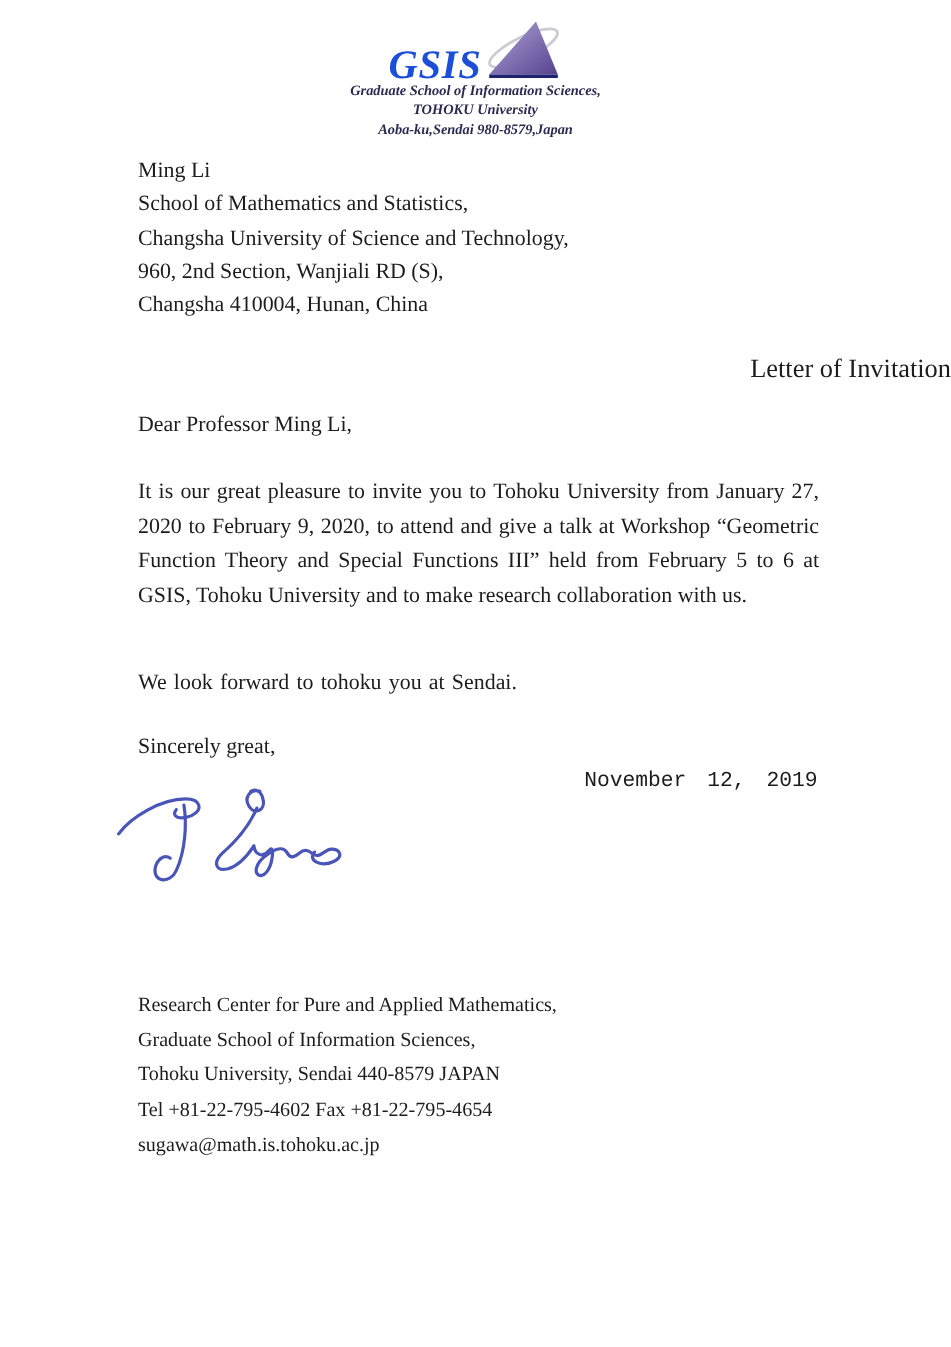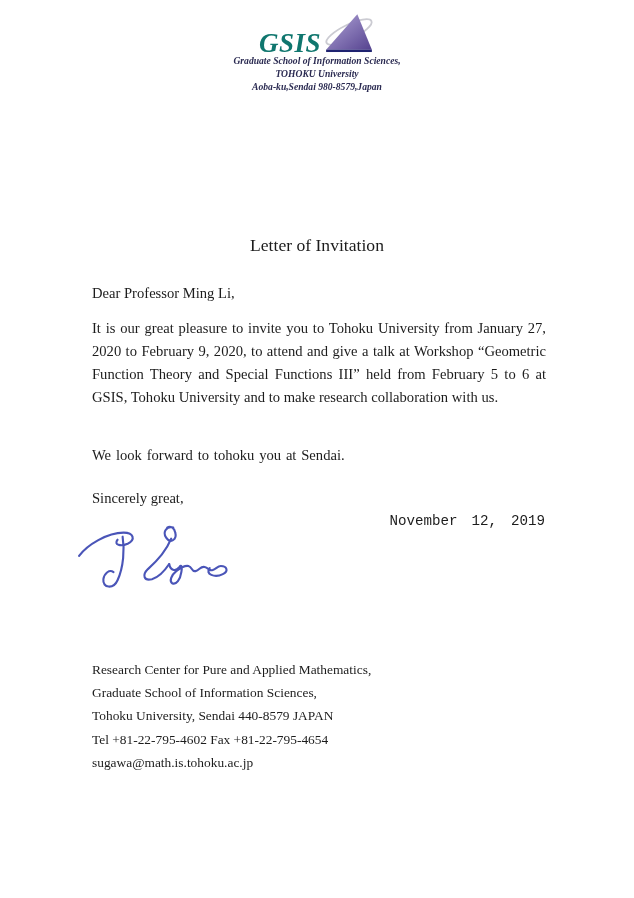--- a/index.html
+++ b/index.html
@@ -30,21 +30,21 @@
     display: flex;
     align-items: flex-end;
     justify-content: center;
     height: 42px;
   }
   .logo-acronym {
     font-style: italic;
     font-weight: bold;
     font-size: 27px;
     line-height: 1;
-    color: #0f766e;
+    color: #1d4ed8;
     letter-spacing: 0.5px;
     margin-right: 2px;
     position: relative;
     top: 3px;
   }
   .logo-triangle-svg {
     width: 52px;
     height: 44px;
     display: block;
   }
@@ -64,31 +64,30 @@
     left: 92px;
     top: 103px;
     font-size: 14.6px;
     line-height: 22.3px;
   }
   .letter-title {
     position: absolute;
     left: 0;
     width: 100%;
     top: 235px;
-    text-align: center;
+    text-align: right;
     font-size: 17.6px;
     font-weight: normal;
     margin: 0;
   }
   .salutation {
     position: absolute;
     left: 92px;
     top: 275px;
     font-size: 14.6px;
-    margin-top: 10px;
   }
   .body-par1 {
     position: absolute;
     left: 92px;
     top: 317px;
     width: 454px;
     font-size: 14.6px;
     line-height: 22.9px;
     text-align: justify;
     text-justify: inter-word;
@@ -155,20 +154,27 @@
         <ellipse cx="50" cy="42" rx="48" ry="14" fill="none" stroke="#cbcbd2" stroke-width="3.5" transform="rotate(-26 50 42)"></ellipse>
         <polygon points="6,76 66,8 94,76" fill="url(#triGrad)"></polygon>
         <rect x="6" y="76" width="88" height="4.5" fill="#1e2270"></rect>
       </svg>
     </div>
     <div class="logo-sub">Graduate School of Information Sciences,</div>
     <div class="logo-sub">TOHOKU University</div>
     <div class="logo-sub">Aoba-ku,Sendai 980-8579,Japan</div>
   </div>
 
+  <div class="recipient">
+    <div>Ming Li</div>
+    <div>School of Mathematics and Statistics,</div>
+    <div>Changsha University of Science and Technology,</div>
+    <div>960, 2nd Section, Wanjiali RD (S),</div>
+    <div>Changsha 410004, Hunan, China</div>
+  </div>
 
   <div class="letter-title">Letter of Invitation</div>
 
   <div class="salutation">Dear Professor Ming Li,</div>
 
   <div class="body-par1">It is our great pleasure to invite you to Tohoku University from January 27, 2020 to February 9, 2020, to attend and give a talk at Workshop “Geometric Function Theory and Special Functions III” held from February 5 to 6 at GSIS, Tohoku University and to make research collaboration with us.</div>
   <div class="body-par2">We look forward to tohoku you at Sendai.</div>
   <div class="closing">Sincerely great,</div>
   <div class="date-line">November 12, 2019</div>
 

